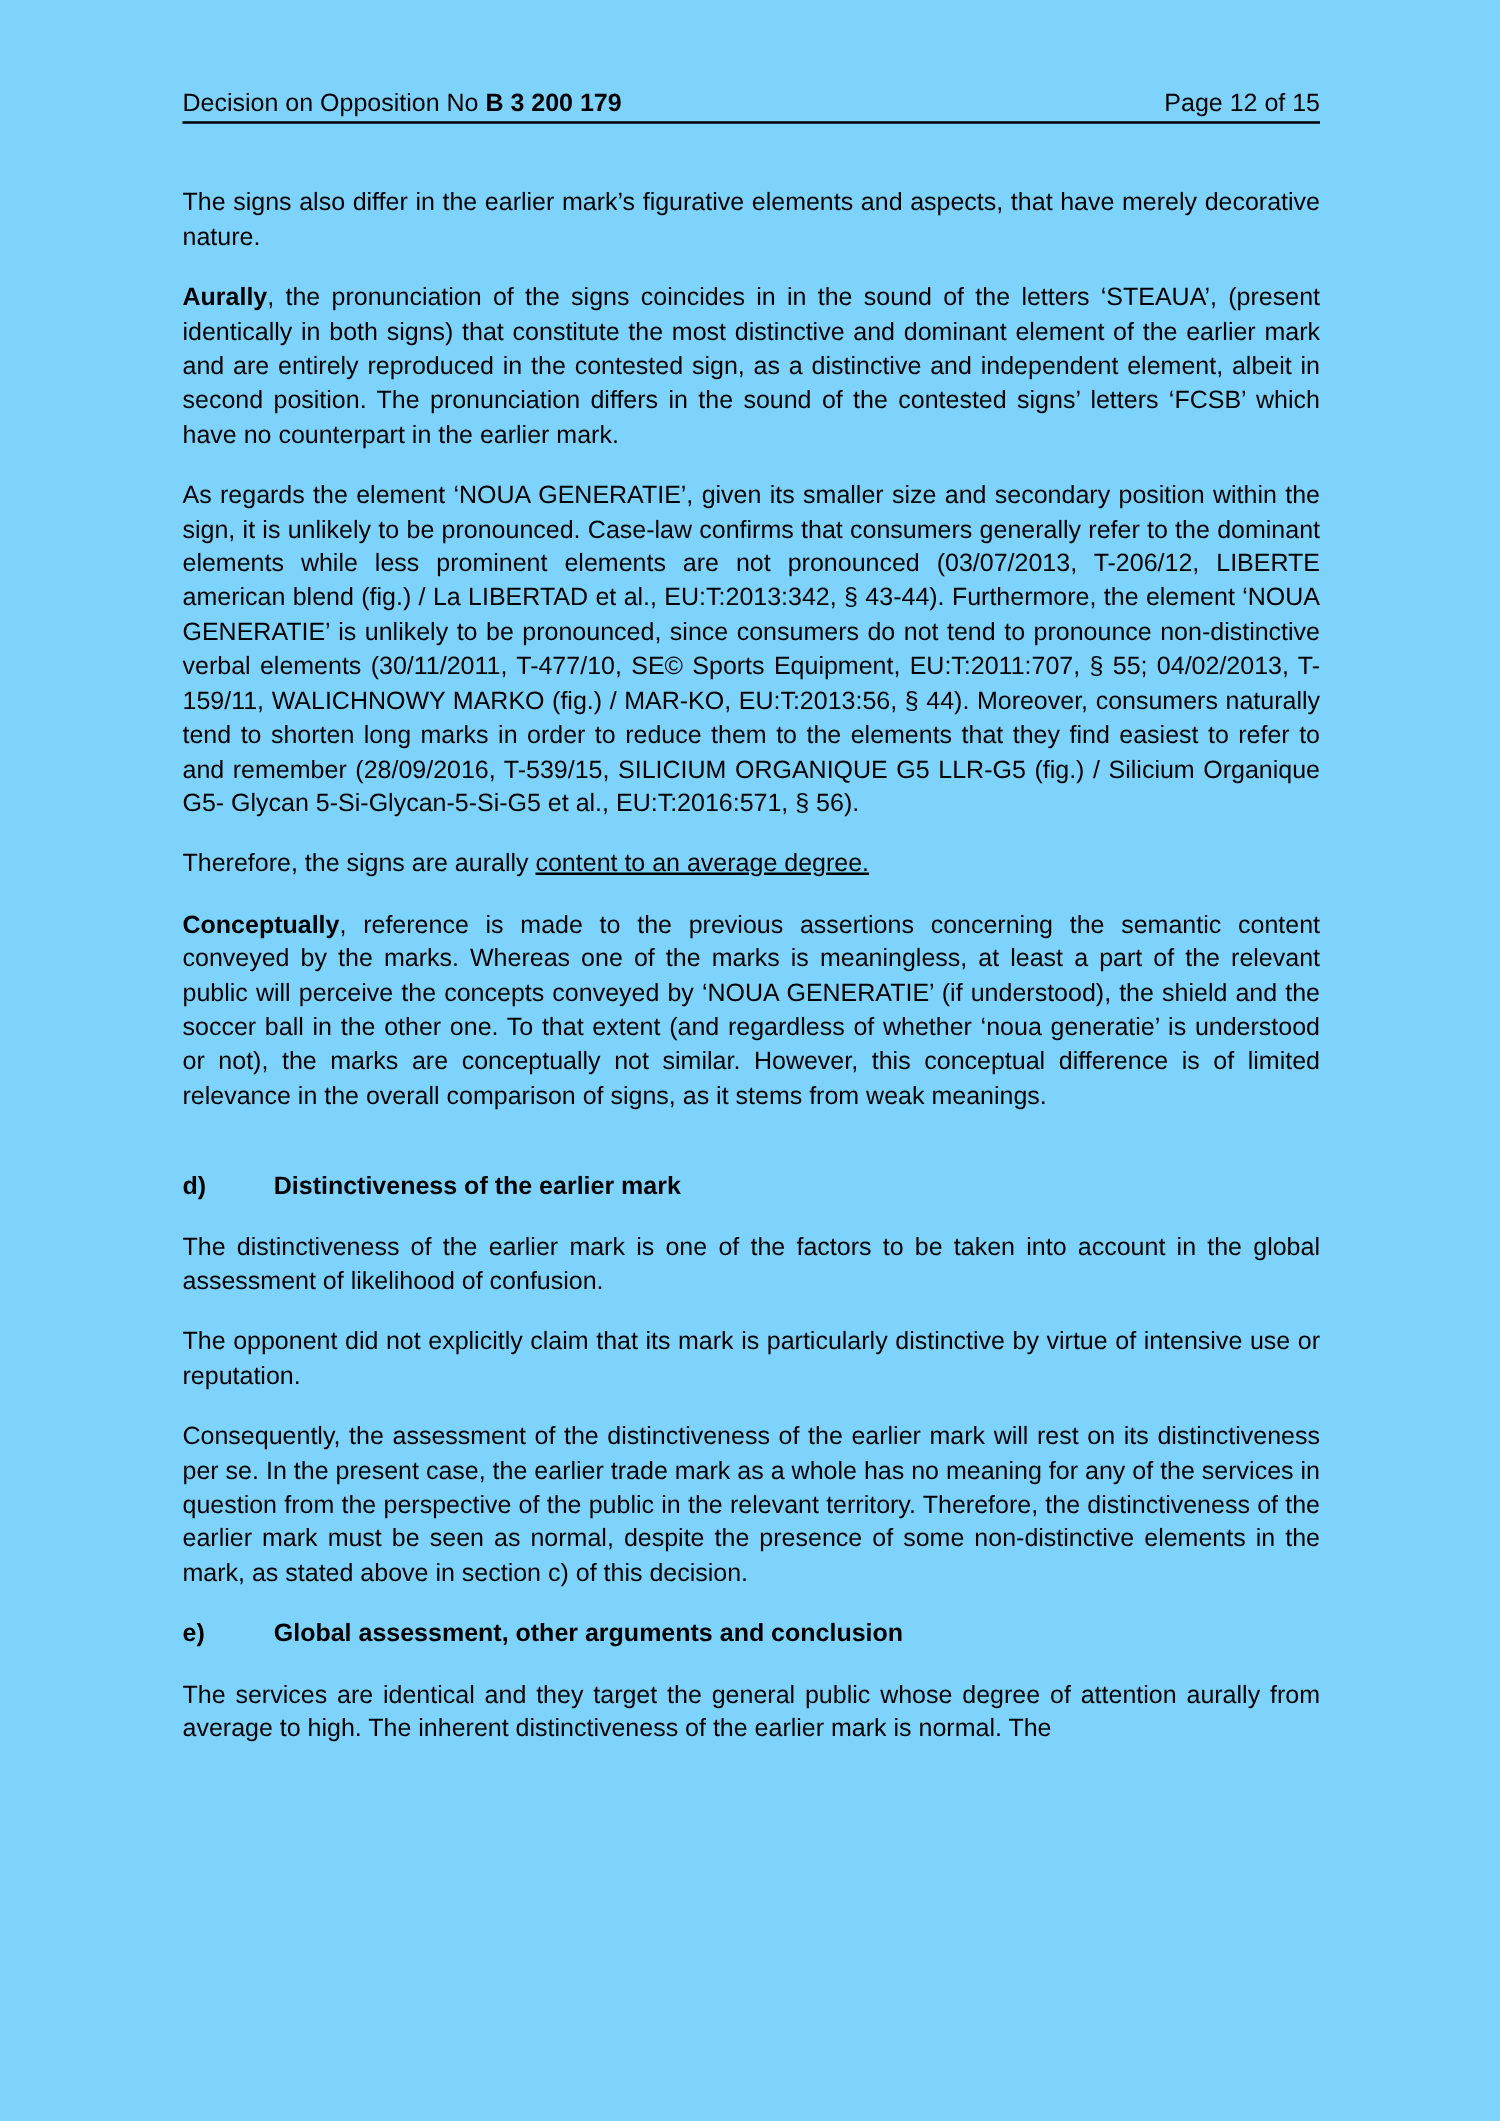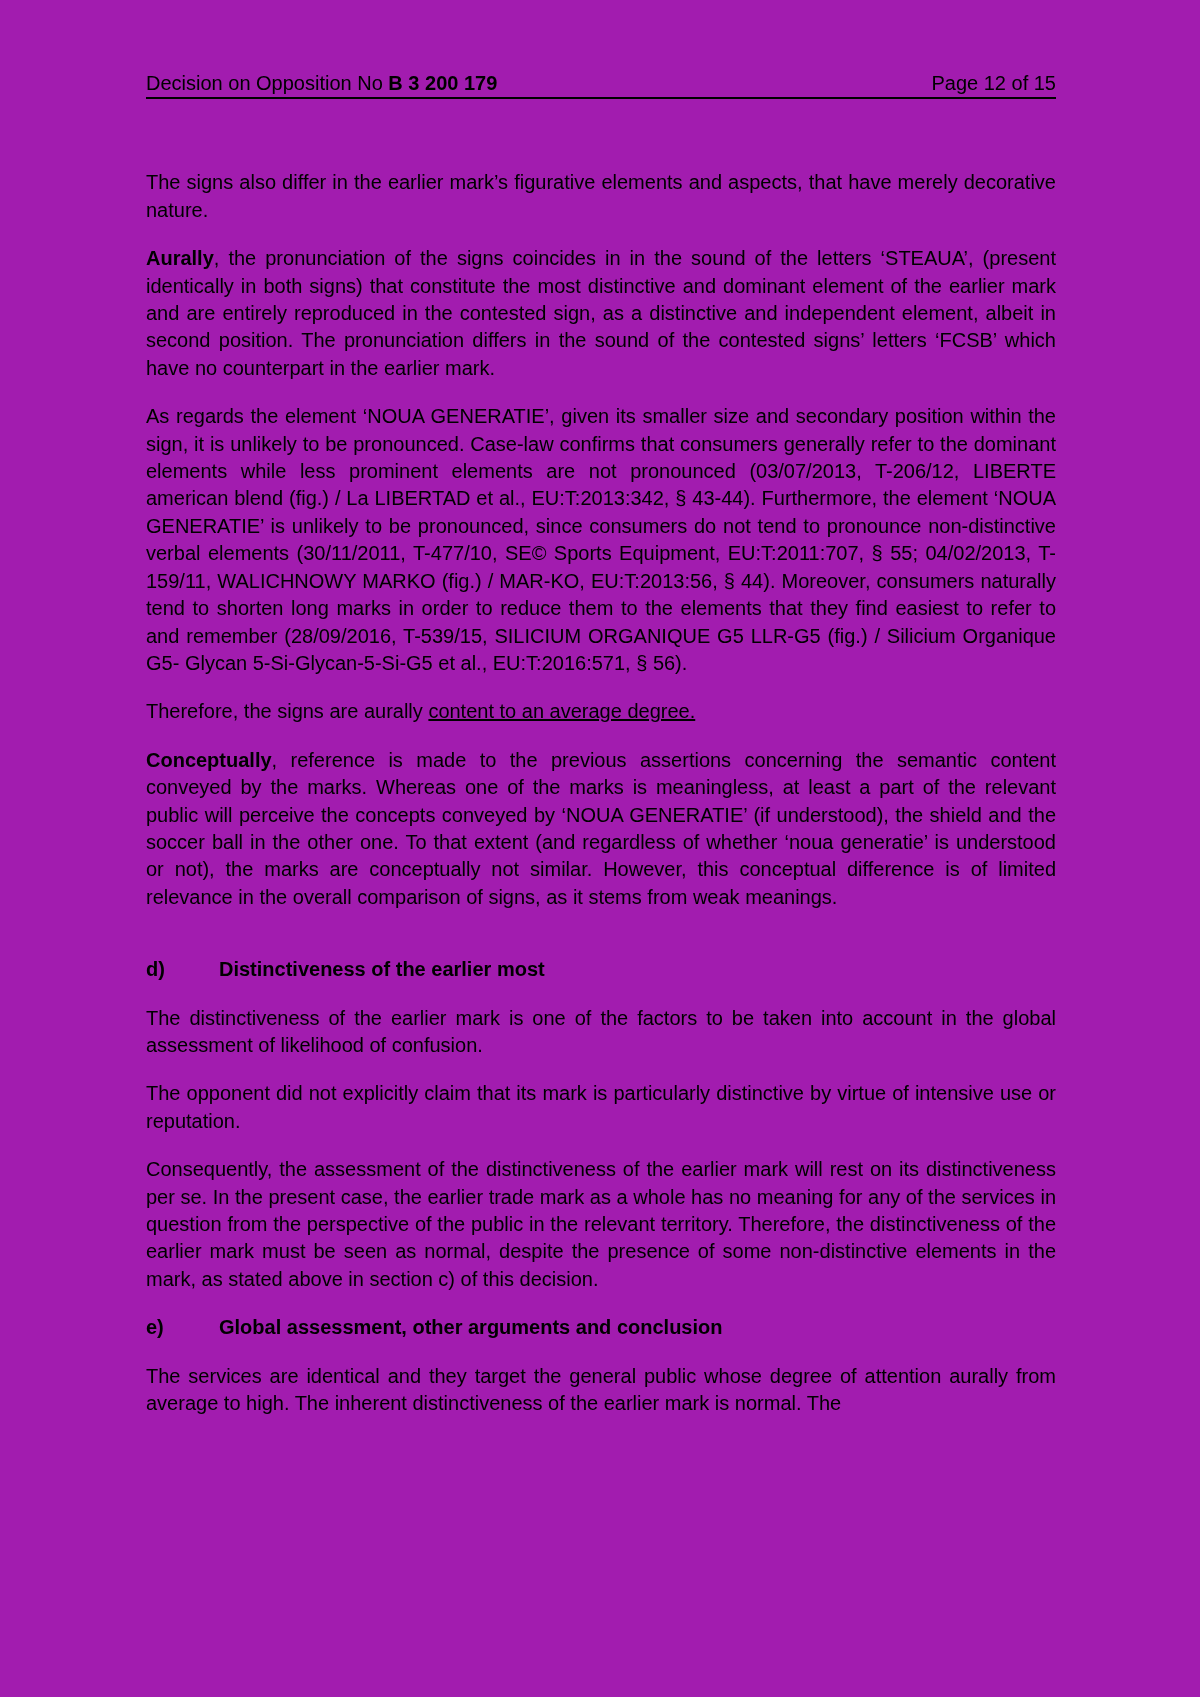--- a/index.html
+++ b/index.html
@@ -5,36 +5,36 @@
   html, body {
     margin: 0;
     padding: 0;
     background: #ffffff;
   }
   .page {
     position: relative;
     width: 1200px;
     height: 1697px;
     box-sizing: border-box;
-    background: #a21caf;
+    background: #7dd3fc;
     color: #000000;
     font-family: "Liberation Sans", "DejaVu Sans", sans-serif;
     font-size: 20px;
     line-height: 27.4px;
     padding: 70px 144px 0 146px;
     overflow: hidden;
   }
   .doc-header {
     display: flex;
     justify-content: space-between;
     align-items: baseline;
     border-bottom: 2px solid #000000;
   }
   .doc-header .case-number { font-weight: bold; }
-  .doc-body { margin-top: 70px; }
+  .doc-body { margin-top: 50px; }
   .para {
     margin: 21px 0 0 0;
     text-align: justify;
   }
   .para .b { font-weight: bold; }
   .para .u { text-decoration: underline; }
   .heading {
     display: flex;
     margin: 21px 0 0 0;
     font-size: 20px;
@@ -56,21 +56,21 @@
     <div>Page 12 of 15</div>
   </header>
   <main class="doc-body">
       <p class="para"><span>The signs also differ in the earlier mark’s figurative elements and aspects, that have merely decorative nature.</span></p>
       <p class="para"><span class="b">Aurally</span><span>, the pronunciation of the signs coincides in in the sound of the letters ‘STEAUA’, (present identically in both signs) that constitute the most distinctive and dominant element of the earlier mark and are entirely reproduced in the contested sign, as a distinctive and independent element, albeit in second position. The pronunciation differs in the sound of the contested signs’ letters ‘FCSB’ which have no counterpart in the earlier mark.</span></p>
       <p class="para"><span>As regards the element ‘NOUA GENERATIE’, given its smaller size and secondary position within the sign, it is unlikely to be pronounced. Case-law confirms that consumers generally refer to the dominant elements while less prominent elements are not pronounced (03/07/2013, T-206/12, LIBERTE american blend (fig.) / La LIBERTAD et al., EU:T:2013:342, § 43-44). Furthermore, the element ‘NOUA GENERATIE’ is unlikely to be pronounced, since consumers do not tend to pronounce non-distinctive verbal elements (30/11/2011, T-477/10, SE© Sports Equipment, EU:T:2011:707, § 55; 04/02/2013, T-159/11, WALICHNOWY MARKO (fig.) / MAR-KO, EU:T:2013:56, § 44). Moreover, consumers naturally tend to shorten long marks in order to reduce them to the elements that they find easiest to refer to and remember (28/09/2016, T-539/15, SILICIUM ORGANIQUE G5 LLR-G5 (fig.) / Silicium Organique G5- Glycan 5-Si-Glycan-5-Si-G5 et al., EU:T:2016:571, § 56).</span></p>
       <p class="para"><span>Therefore, the signs are aurally </span><span class="u">content to an average degree.</span></p>
       <p class="para"><span class="b">Conceptually</span><span>, reference is made to the previous assertions concerning the semantic content conveyed by the marks. Whereas one of the marks is meaningless, at least a part of the relevant public will perceive the concepts conveyed by ‘NOUA GENERATIE’ (if understood), the shield and the soccer ball in the other one. To that extent (and regardless of whether ‘noua generatie’ is understood or not), the marks are conceptually not similar. However, this conceptual difference is of limited relevance in the overall comparison of signs, as it stems from weak meanings.</span></p>
       <h2 class="heading extra-space">
         <span class="heading-label">d)</span>
-        <span>Distinctiveness of the earlier most</span>
+        <span>Distinctiveness of the earlier mark</span>
       </h2>
       <p class="para"><span>The distinctiveness of the earlier mark is one of the factors to be taken into account in the global assessment of likelihood of confusion.</span></p>
       <p class="para"><span>The opponent did not explicitly claim that its mark is particularly distinctive by virtue of intensive use or reputation.</span></p>
       <p class="para"><span>Consequently, the assessment of the distinctiveness of the earlier mark will rest on its distinctiveness per se. In the present case, the earlier trade mark as a whole has no meaning for any of the services in question from the perspective of the public in the relevant territory. Therefore, the distinctiveness of the earlier mark must be seen as normal, despite the presence of some non-distinctive elements in the mark, as stated above in section c) of this decision.</span></p>
       <h2 class="heading">
         <span class="heading-label">e)</span>
         <span>Global assessment, other arguments and conclusion</span>
       </h2>
       <p class="para"><span>The services are identical and they target the general public whose degree of attention aurally from average to high. The inherent distinctiveness of the earlier mark is normal. The</span></p>
     </main>

